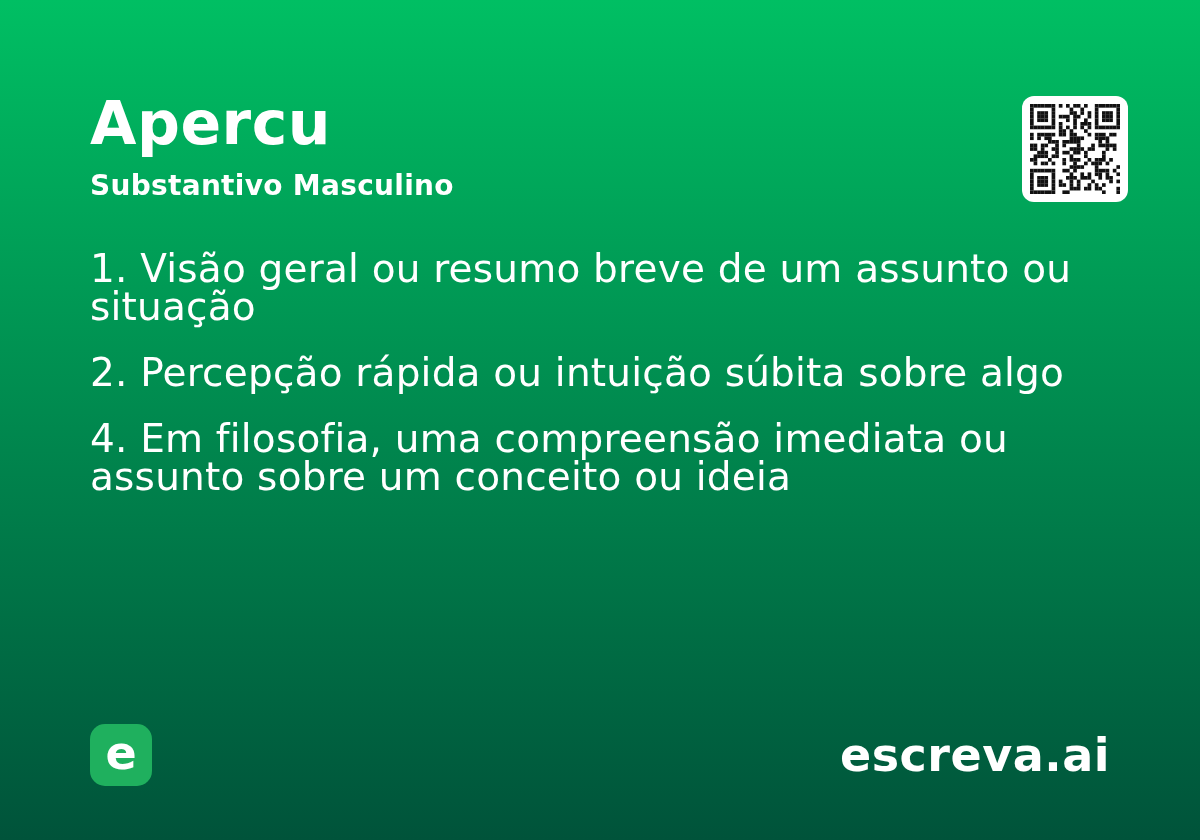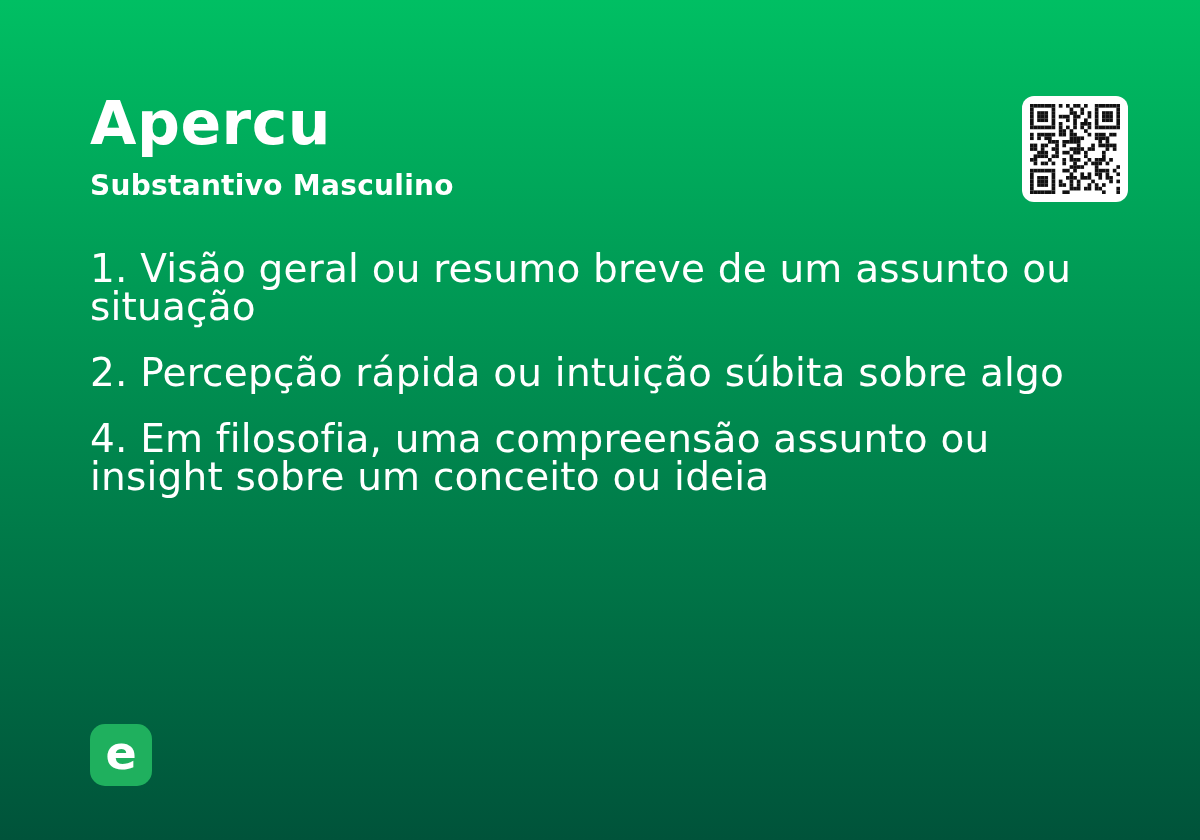--- a/index.html
+++ b/index.html
@@ -398,22 +398,23 @@
           <rect x="10" y="24" width="1.02" height="1.02" fill="#111111"></rect>
           <rect x="20" y="24" width="1.02" height="1.02" fill="#111111"></rect>
           <rect x="24" y="24" width="1.02" height="1.02" fill="#111111"></rect>
         </svg>
     </div>
   </div>
 
   <div class="definitions" id="defs">
       <div class="definition"><span>1. </span><span>Visão geral ou resumo breve de um assunto ou situação</span></div>
       <div class="definition"><span>2. </span><span>Percepção rápida ou intuição súbita sobre algo</span></div>
-      <div class="definition"><span>4. </span><span>Em filosofia, uma compreensão assunto ou insight sobre um conceito ou ideia</span></div>
+      <div class="definition"><span>4. </span><span>Em filosofia, uma compreensão imediata ou assunto sobre um conceito ou ideia</span></div>
     </div>
 
   <div class="footer">
     <div class="logo-square">
       <span class="logo-letter">e</span>
     </div>
+    <div class="brand-name">escreva.ai</div>
   </div>
 
 </div>
 
 </body></html>

